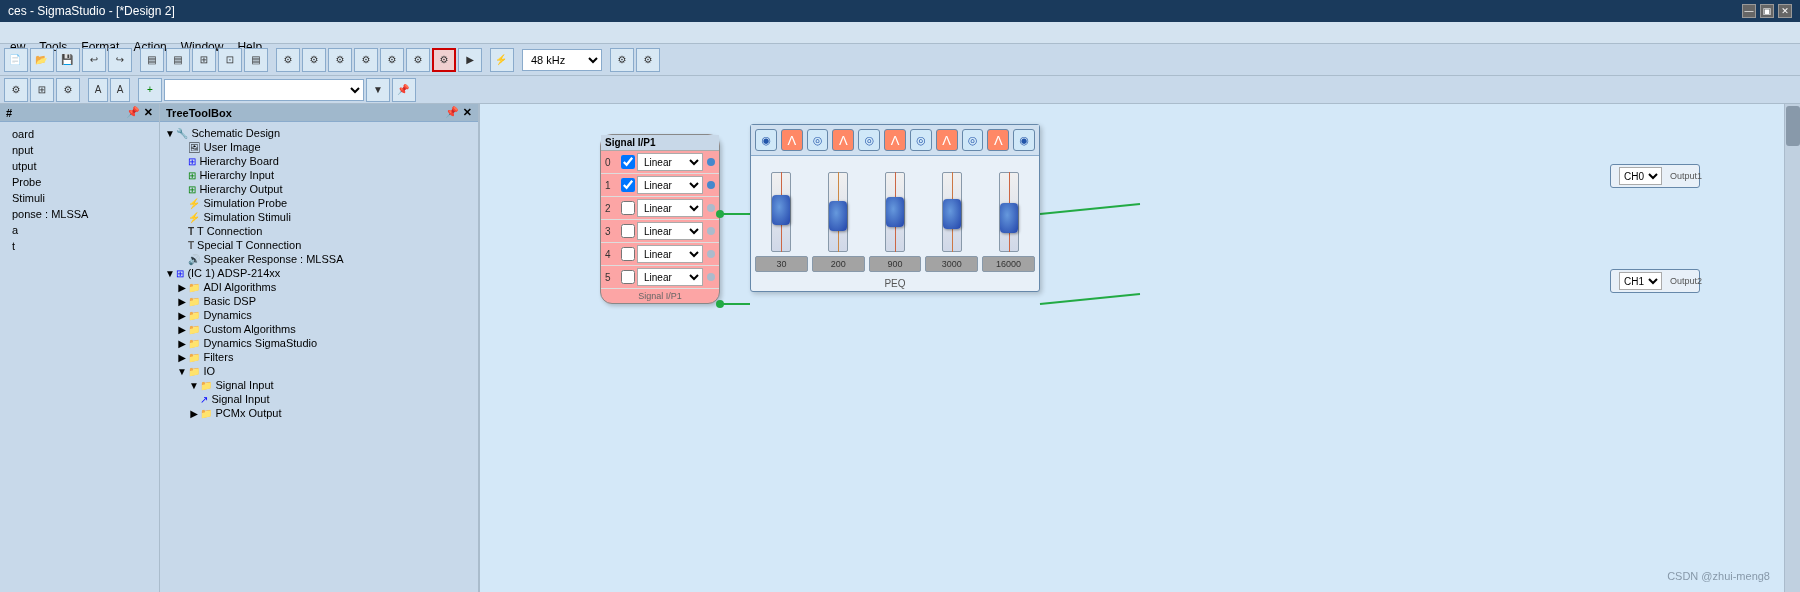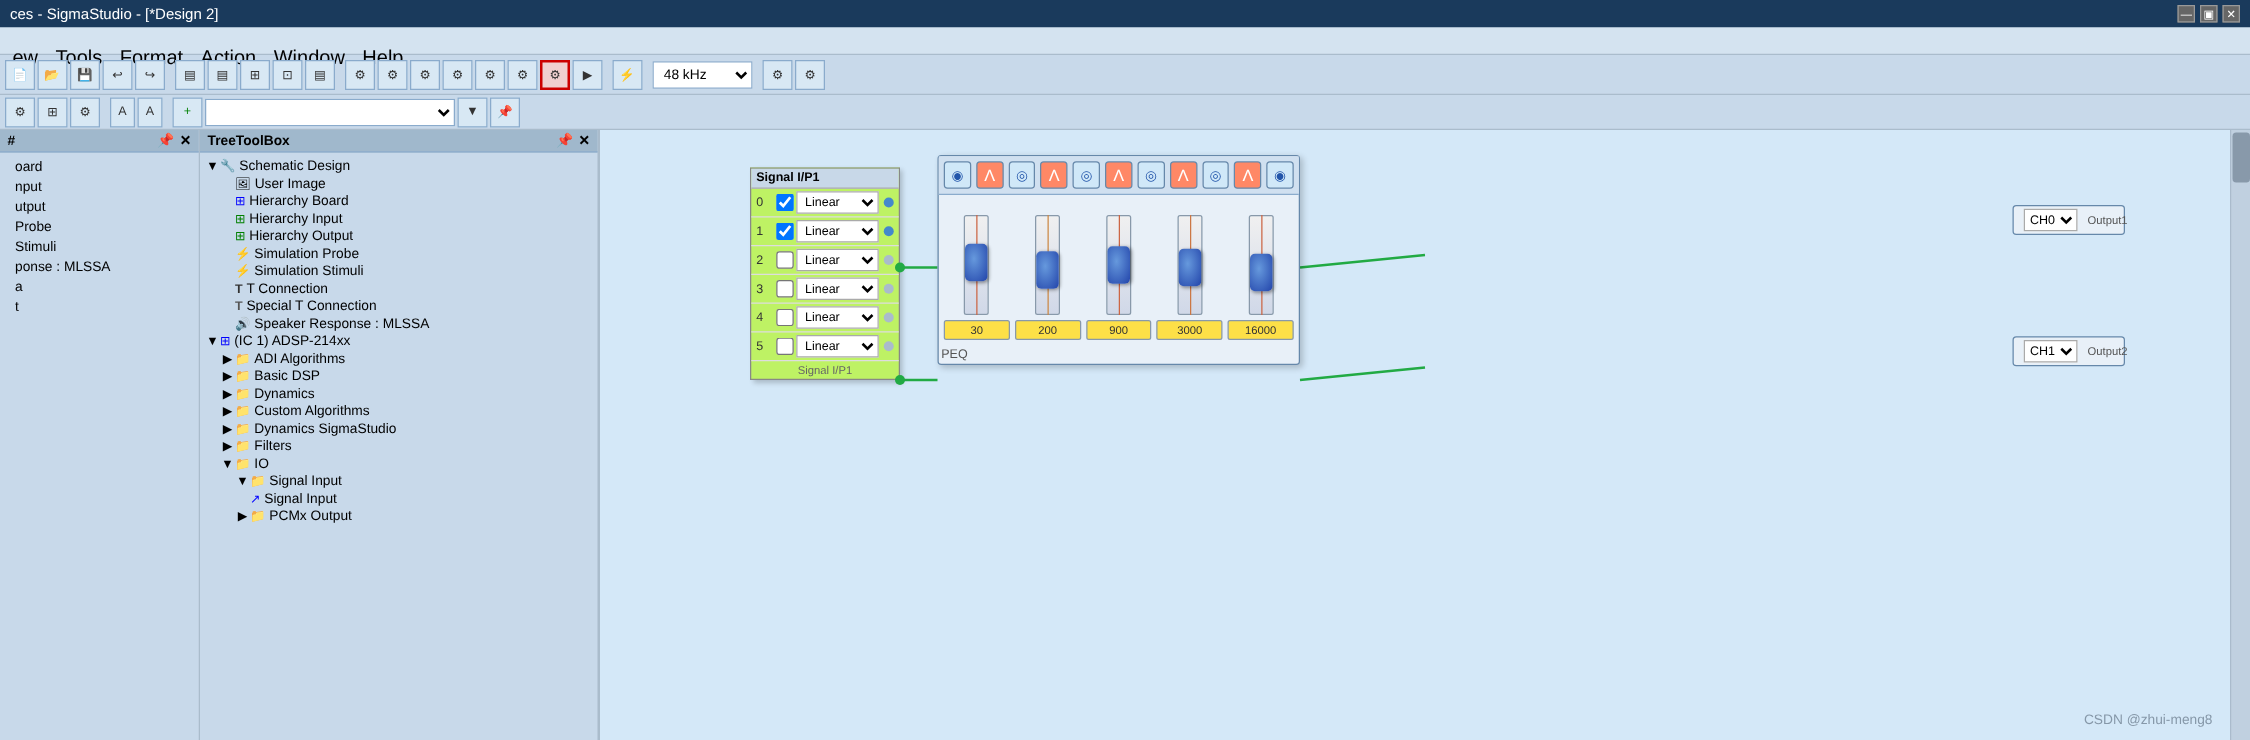--- a/index.html
+++ b/index.html
@@ -21,21 +21,21 @@
     
     .menu-bar {
       background: #d4e3f0;
       height: 22px;
       display: flex;
       align-items: center;
       padding: 0 4px;
       border-bottom: 1px solid #aabccc;
       gap: 2px;
     }
-    .menu-item { padding: 2px 6px; cursor: pointer; font-size: 16px; margin-top: 28px; }
+    .menu-item { padding: 2px 6px; cursor: pointer; font-size: 12px; margin-top: 28px; }
 
     
     .toolbar {
       background: #c8d9ea;
       height: 32px;
       display: flex;
       align-items: center;
       padding: 2px 4px;
       border-bottom: 1px solid #aabccc;
       gap: 2px;
@@ -149,23 +149,23 @@
       position: relative;
       overflow: hidden;
     }
 
     
     .signal-panel {
       position: absolute;
       left: 120px;
       top: 30px;
       width: 120px;
-      background: #bef264;
+      background: #fca5a5;
       border: 1px solid #888;
-      border-radius: 0;
+      border-radius: 12px;
       box-shadow: 2px 2px 4px rgba(0,0,0,0.2);
     }
     .signal-row {
       display: flex;
       align-items: center;
       padding: 2px 4px;
       border-bottom: 1px solid #ddd;
       gap: 2px;
     }
     .signal-num { width: 14px; font-size: 10px; color: #333; }
@@ -237,21 +237,21 @@
     .peq-slider-handle {
       width: 18px;
       height: 30px;
       background: radial-gradient(ellipse at 40% 40%, #6699dd, #2244aa);
       border-radius: 4px;
       position: absolute;
       top: 25px;
       cursor: pointer;
       box-shadow: 1px 1px 3px rgba(0,0,0,0.4);
     }
-    .peq-label { font-size: 10px; text-align: left; padding: 2px; color: #555; }
+    .peq-label { font-size: 10px; text-align: center; padding: 2px; color: #555; }
 
     
     .output-box {
       position: absolute;
       right: 120px;
       background: #e8f0f8;
       border: 1px solid #6688aa;
       border-radius: 3px;
       padding: 2px 8px;
       display: flex;
@@ -294,21 +294,21 @@
     }
 
     
     .freq-labels {
       display: flex;
       padding: 0 4px 4px;
       gap: 4px;
     }
     .freq-label-box {
       flex: 1;
-      background: #fde047;
+      background: #a3a3a3;
       border: 1px solid #8899aa;
       border-radius: 2px;
       text-align: center;
       font-size: 9px;
       padding: 2px;
       color: #333;
     }
   </style>
 </head>
 <body>

